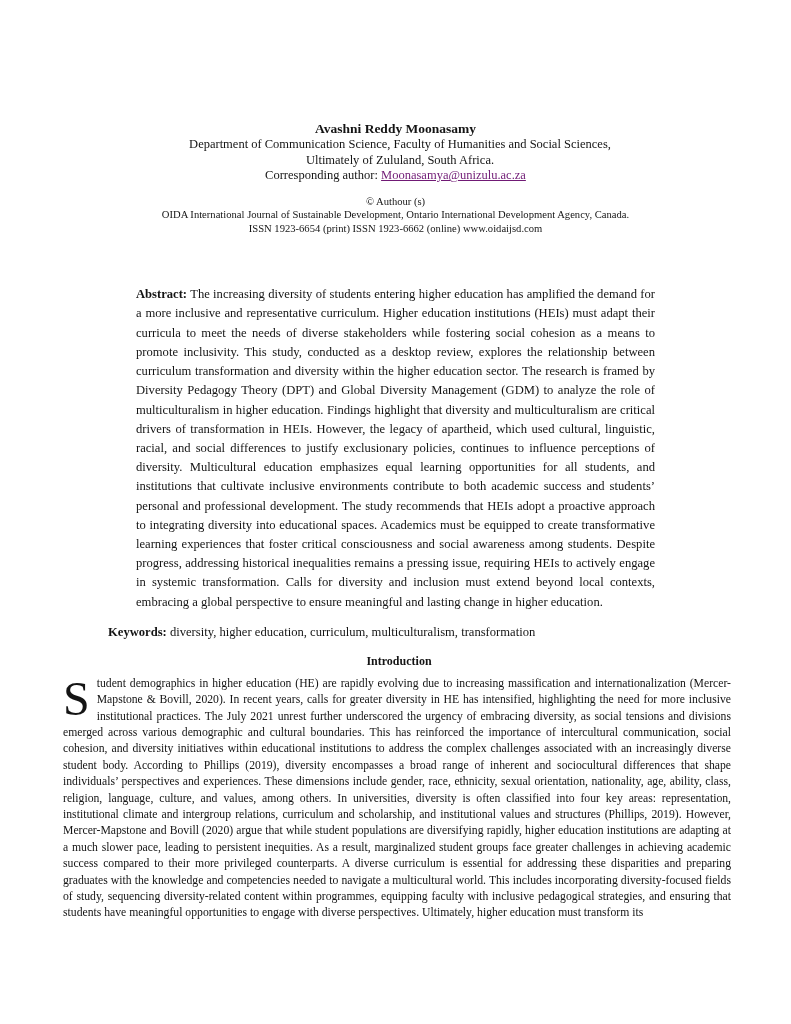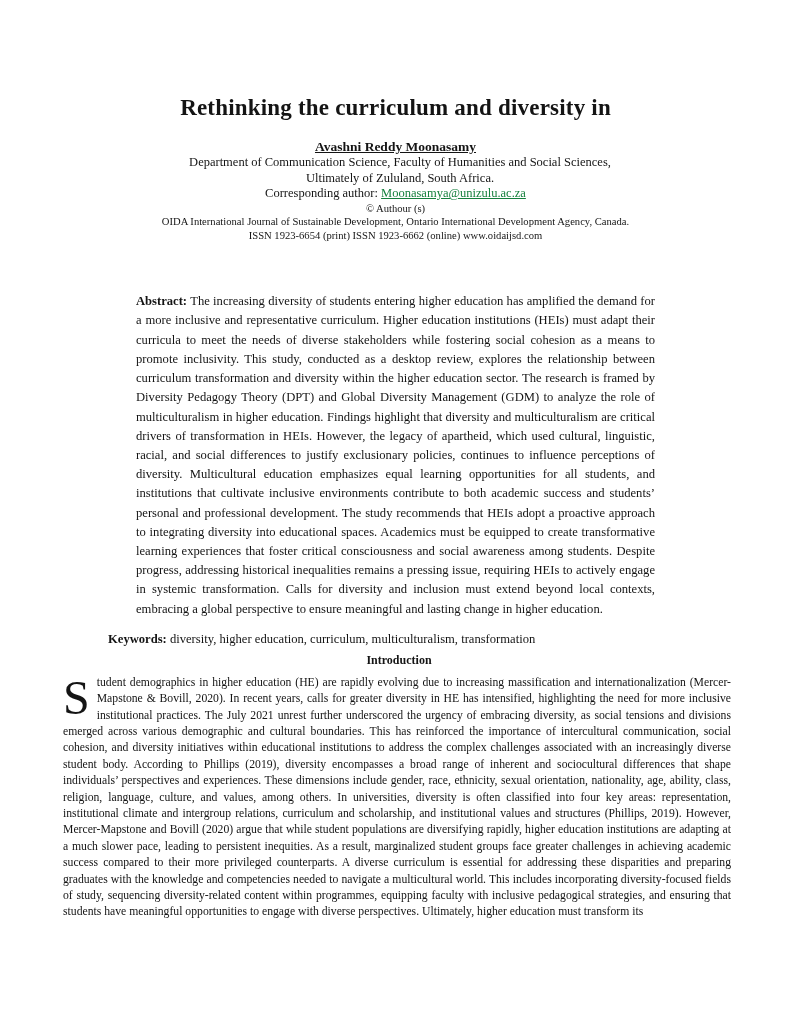--- a/index.html
+++ b/index.html
@@ -19,45 +19,45 @@
   }
   .paper-title {
     padding-top: 93px;
     text-align: center;
     font-weight: bold;
     font-size: 23px;
     line-height: 29px;
     letter-spacing: 0.2px;
   }
   .author-name {
-    margin-top: 17px;
+    margin-top: 28px;
     text-align: center;
     font-weight: bold;
     font-size: 13.5px;
     line-height: 16px;
-    text-decoration: underline;
   }
   .affiliation {
     text-align: center;
     font-size: 12.5px;
     line-height: 15.5px;
     margin-left: 9px;
   }
   .corresponding {
     text-align: center;
     font-size: 12.5px;
     line-height: 15.5px;
   }
   .publisher-block {
+    margin-top: 11px;
     text-align: center;
     font-size: 10.6px;
     line-height: 13.6px;
   }
   a.link-black {
-    color: #15803d;
+    color: #701a75;
     text-decoration: underline;
     cursor: pointer;
   }
   a.link-blue {
     color: var(--link-blue, #2a5caa);
     text-decoration: underline;
     cursor: pointer;
     word-break: break-all;
   }
   .abstract-par {
@@ -67,21 +67,21 @@
     text-align: justify;
   }
   .keywords-par {
     margin: 11px 136px 0 108px;
     font-size: 12.6px;
     line-height: 19px;
     text-align: left;
   }
   .bold-label { font-weight: bold; }
   .section-heading {
-    margin-top: 4px;
+    margin-top: 12px;
     text-align: center;
     font-weight: bold;
     font-size: 12px;
     line-height: 15px;
     padding-left: 7px;
   }
   .intro-par {
     margin: 7px 60px 0 63px;
     font-size: 11.7px;
     line-height: 16.4px;
@@ -94,21 +94,20 @@
     padding: 3px 7px 0 0;
     font-weight: normal;
   }
 </style>
 </head>
 <body>
 
 <div class="page">
 
   <div class="paper-title">
-    <div>Rethinking the curriculum and diversity in</div>
   </div>
 
   <div class="author-name">Avashni Reddy Moonasamy</div>
 
   <div class="affiliation">Department of Communication Science, Faculty of Humanities and Social Sciences,</div>
   <div class="affiliation">Ultimately of Zululand, South Africa.</div>
 
   <div class="corresponding"><span>Corresponding author: </span><a class="link-black">Moonasamya@unizulu.ac.za</a></div>
 
   <div class="publisher-block">

